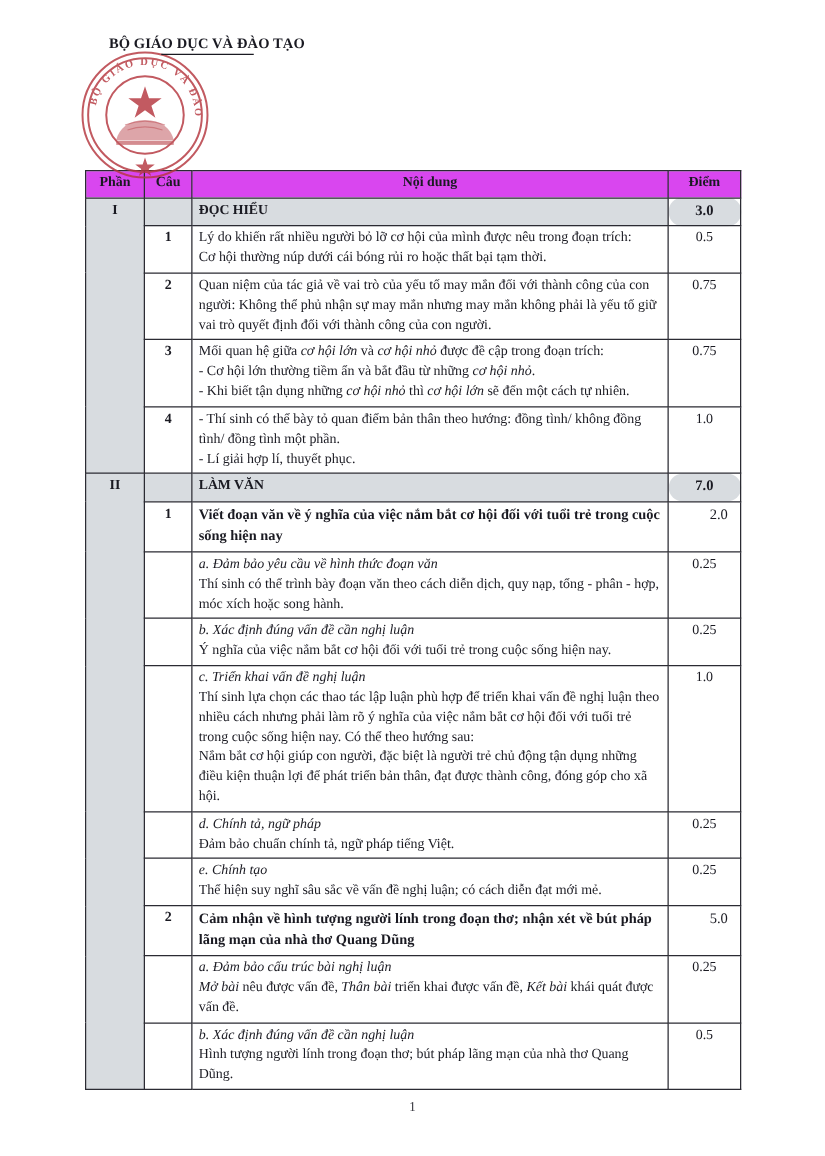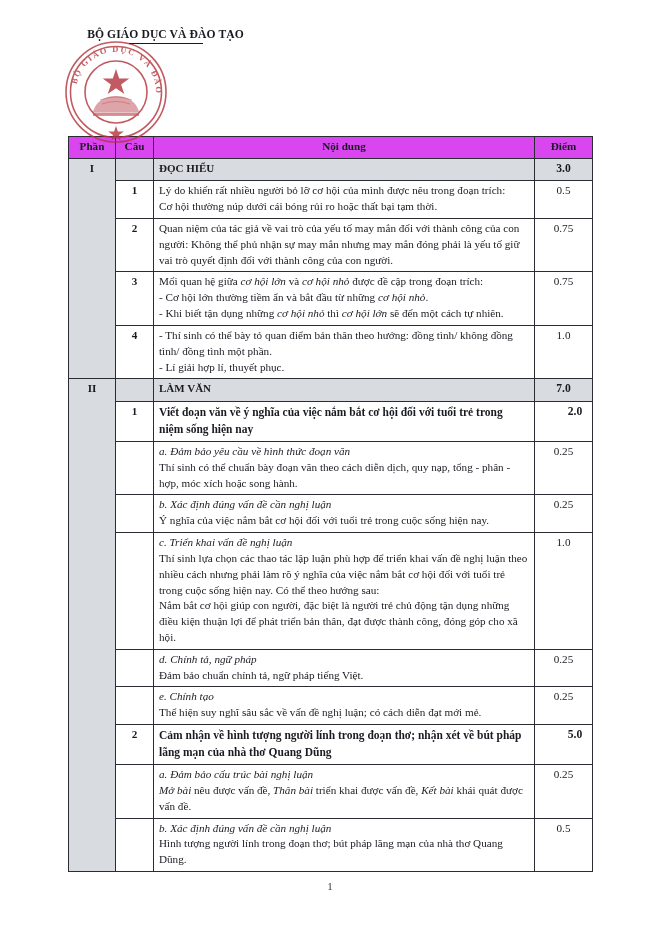--- a/index.html
+++ b/index.html
@@ -138,33 +138,33 @@
   }
   tr.section-row > td {
     background: #d8dce0;
   }
   tr.section-row td.content-cell,
   tr.section-row td.score-cell,
   tr.section-row td.part-cell {
     font-weight: bold;
   }
   tr.section-row td.content-cell { font-size: 11px; }
-  tr.section-row td.score-cell   { font-size: 11.6px; }
+  tr.section-row td.score-cell   { font-size: 11.6px; border-radius: 11px; }
 
   td.content-cell p {
     margin: 0;
     font-family: Liberation Serif, serif;
   }
   .i { font-style: italic; }
   .bold-prompt {
     font-weight: bold;
     font-size: 11.5px;
     line-height: 1.48;
   }
-  td.score-cell.strong { font-weight: bold; font-size: 11.6px; padding-left: 28px; }
+  td.score-cell.strong { font-weight: normal; font-size: 11.6px; padding-left: 28px; }
 
   
   .page-number {
     position: absolute;
     left: 0;
     right: 0;
     top: 880px;
     text-align: center;
     font-size: 11px;
     color: #3a3a42;
@@ -231,21 +231,21 @@
           <td class="num-cell">1</td>
           <td class="content-cell">
             <p>Lý do khiến rất nhiều người bỏ lỡ cơ hội của mình được nêu trong đoạn trích:</p>
             <p>Cơ hội thường núp dưới cái bóng rủi ro hoặc thất bại tạm thời.</p>
           </td>
           <td class="score-cell">0.5</td>
         </tr>
         <tr>
           <td class="num-cell">2</td>
           <td class="content-cell">
-            <p>Quan niệm của tác giả về vai trò của yếu tố may mắn đối với thành công của con người: Không thể phủ nhận sự may mắn nhưng may mắn đóng phải là yếu tố giữ vai trò quyết định đối với thành công của con người.</p>
+            <p>Quan niệm của tác giả về vai trò của yếu tố may mắn đối với thành công của con người: Không thể phủ nhận sự may mắn nhưng may mắn không phải là yếu tố giữ vai trò quyết định đối với thành công của con người.</p>
           </td>
           <td class="score-cell">0.75</td>
         </tr>
         <tr>
           <td class="num-cell">3</td>
           <td class="content-cell">
             <p>Mối quan hệ giữa <span class="i">cơ hội lớn</span> và <span class="i">cơ hội nhỏ</span> được đề cập trong đoạn trích:</p>
             <p>- Cơ hội lớn thường tiềm ẩn và bắt đầu từ những <span class="i">cơ hội nhỏ</span>.</p>
             <p>- Khi biết tận dụng những <span class="i">cơ hội nhỏ</span> thì <span class="i">cơ hội lớn</span> sẽ đến một cách tự nhiên.</p>
           </td>
@@ -261,29 +261,29 @@
         </tr>
         <tr class="section-row">
           <td class="part-cell" rowspan="10">II</td>
           <td class="num-cell"></td>
           <td class="content-cell">LÀM VĂN</td>
           <td class="score-cell">7.0</td>
         </tr>
         <tr>
           <td class="num-cell">1</td>
           <td class="content-cell">
-            <p class="bold-prompt">Viết đoạn văn về ý nghĩa của việc nắm bắt cơ hội đối với tuổi trẻ trong niệm sống hiện nay</p>
+            <p class="bold-prompt">Viết đoạn văn về ý nghĩa của việc nắm bắt cơ hội đối với tuổi trẻ trong cuộc sống hiện nay</p>
           </td>
           <td class="score-cell strong">2.0</td>
         </tr>
         <tr>
           <td class="num-cell"></td>
           <td class="content-cell">
             <p class="i">a. Đảm bảo yêu cầu về hình thức đoạn văn</p>
-            <p>Thí sinh có thể chuẩn bày đoạn văn theo cách diễn dịch, quy nạp, tổng - phân - hợp, móc xích hoặc song hành.</p>
+            <p>Thí sinh có thể trình bày đoạn văn theo cách diễn dịch, quy nạp, tổng - phân - hợp, móc xích hoặc song hành.</p>
           </td>
           <td class="score-cell">0.25</td>
         </tr>
         <tr>
           <td class="num-cell"></td>
           <td class="content-cell">
             <p class="i">b. Xác định đúng vấn đề cần nghị luận</p>
             <p>Ý nghĩa của việc nắm bắt cơ hội đối với tuổi trẻ trong cuộc sống hiện nay.</p>
           </td>
           <td class="score-cell">0.25</td>

